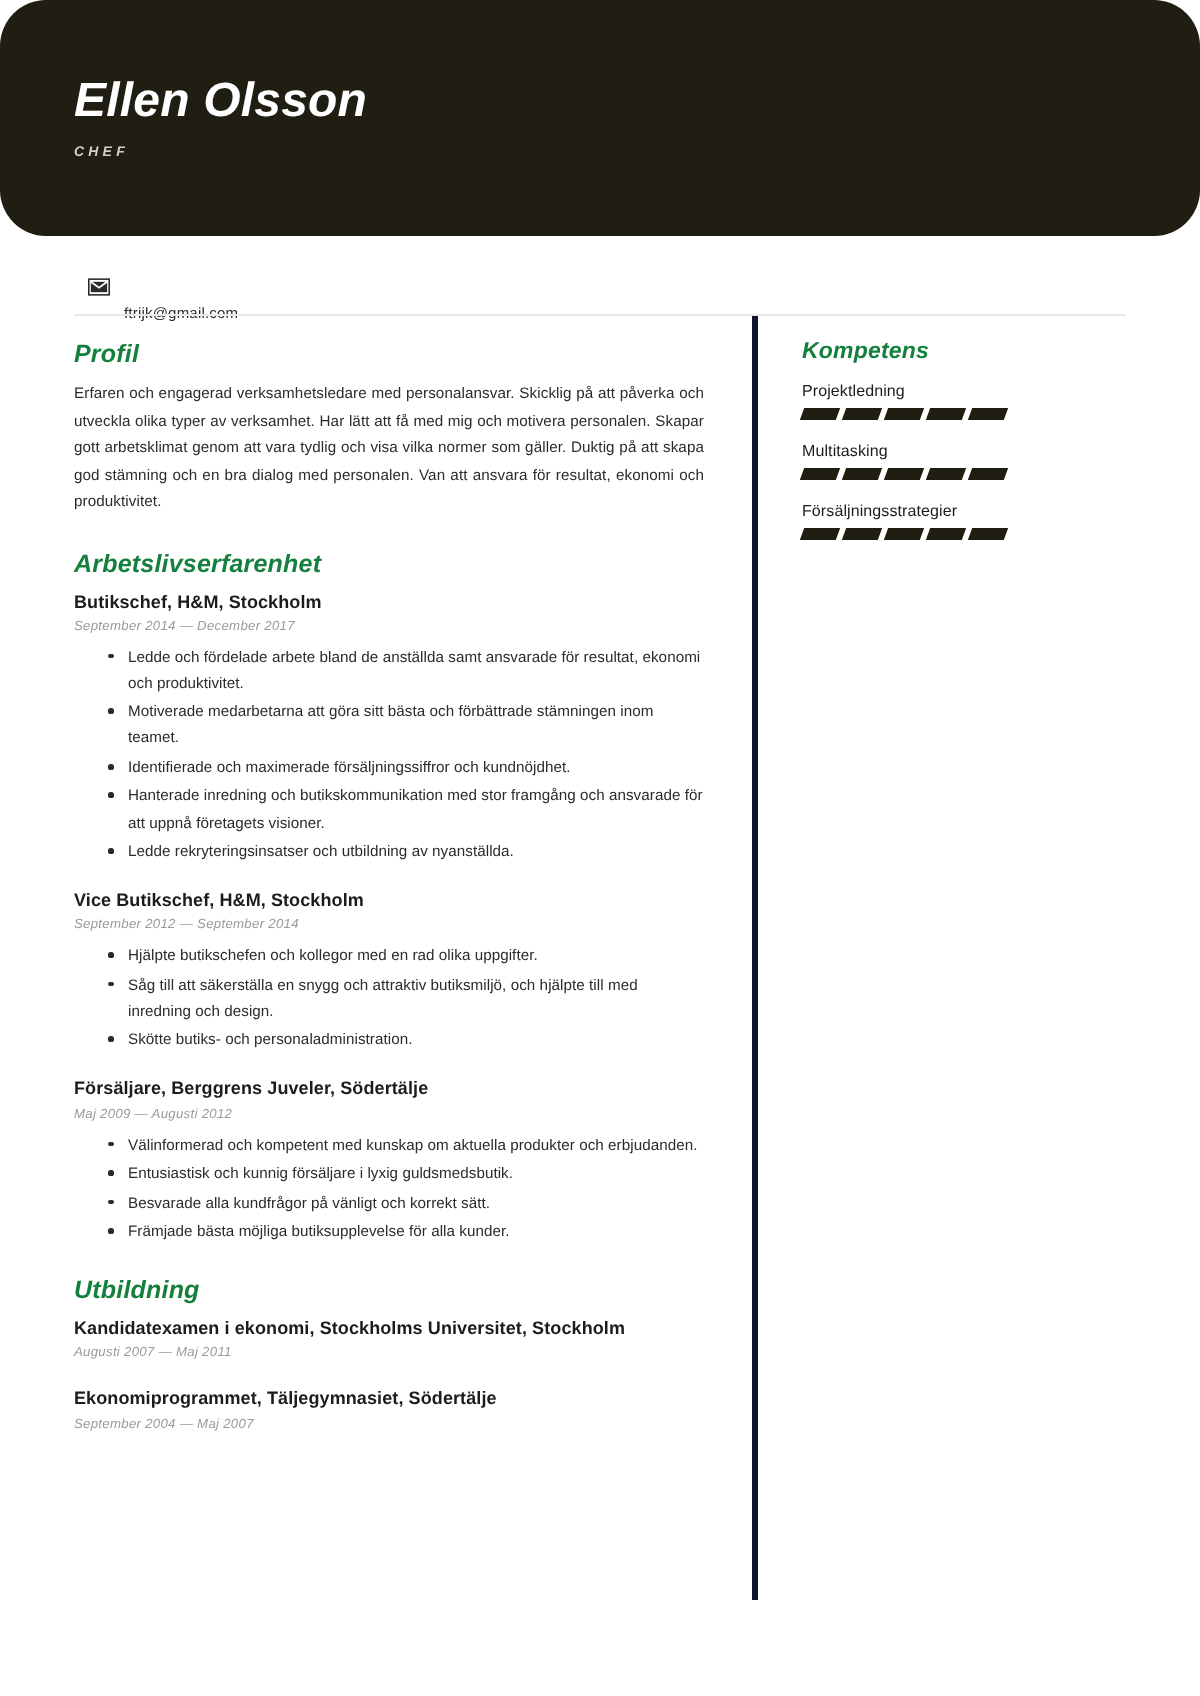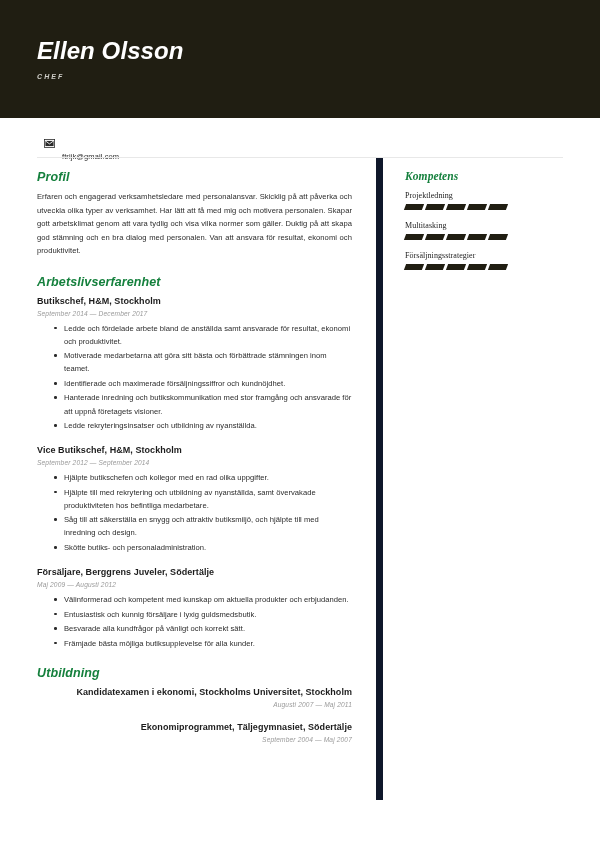--- a/index.html
+++ b/index.html
@@ -21,20 +21,21 @@
   }
 
   
   .header {
     background: #201e12;
     height: 118px;
     padding: 0 37px;
     display: flex;
     flex-direction: column;
     justify-content: center;
+    border-radius: 23px;
   }
   .header-name {
     color: #ffffff;
     font-size: 24px;
     font-weight: 700;
     font-style: italic;
     letter-spacing: 0.1px;
     line-height: 1.1;
     margin-bottom: 9px;
   }
@@ -85,23 +86,22 @@
     display: flex;
   }
 
   .col-main {
     width: 376px;
     padding: 12px 24px 0 37px;
   }
   .col-side {
     width: 220px;
     padding: 12px 30px 0 22px;
-    border-left: 7px solid #0f172a;
+    border-left: 3px solid #0f172a;
     min-height: 642px;
-    font-family: Liberation Serif, serif;
   }
 
   
   .section-title {
     font-size: 12.5px;
     font-weight: 700;
     font-style: italic;
     color: #15803d;
     letter-spacing: 0.1px;
     margin-bottom: 6px;
@@ -160,21 +160,21 @@
     content: "";
     position: absolute;
     left: 0;
     top: 5px;
     width: 2.6px;
     height: 2.6px;
     border-radius: 50%;
     background: #2b2b2b;
   }
 
-  .edu-entry { margin-bottom: 13px; text-align: right; }
+  .edu-entry { margin-bottom: 13px; }
   .edu-entry:last-child { margin-bottom: 0; }
 
   
   .skill { margin-bottom: 11px; }
   .skill:last-child { margin-bottom: 0; }
   .skill-label {
     font-size: 8px;
     color: #1c1c1c;
     letter-spacing: 0.05px;
     margin-bottom: 4px;
@@ -234,21 +234,20 @@
             <li>Hanterade inredning och butikskommunikation med stor framgång och ansvarade för att uppnå företagets visioner.</li>
             <li>Ledde rekryteringsinsatser och utbildning av nyanställda.</li>
           </ul>
         </div>
 
         <div class="entry">
           <div class="entry-title">Vice Butikschef, H&amp;M, Stockholm</div>
           <div class="entry-date">September 2012 — September 2014</div>
           <ul class="bullets">
             <li>Hjälpte butikschefen och kollegor med en rad olika uppgifter.</li>
-            <li>Hjälpte till med rekrytering och utbildning av nyanställda, samt övervakade produktiviteten hos befintliga medarbetare.</li>
             <li>Såg till  att säkerställa en snygg och attraktiv butiksmiljö, och hjälpte till med inredning och design.</li>
             <li>Skötte butiks- och personaladministration.</li>
           </ul>
         </div>
 
         <div class="entry">
           <div class="entry-title">Försäljare, Berggrens Juveler, Södertälje</div>
           <div class="entry-date">Maj 2009 — Augusti 2012</div>
           <ul class="bullets">
             <li>Välinformerad och kompetent med kunskap om aktuella produkter och erbjudanden.</li>

